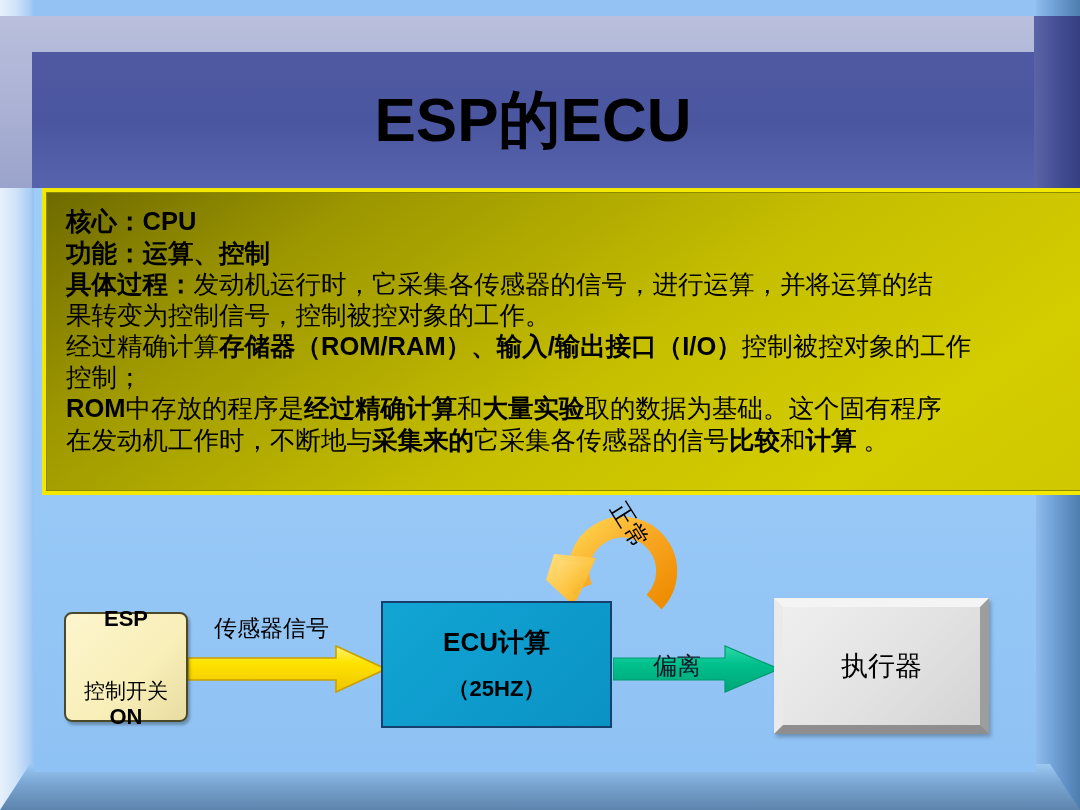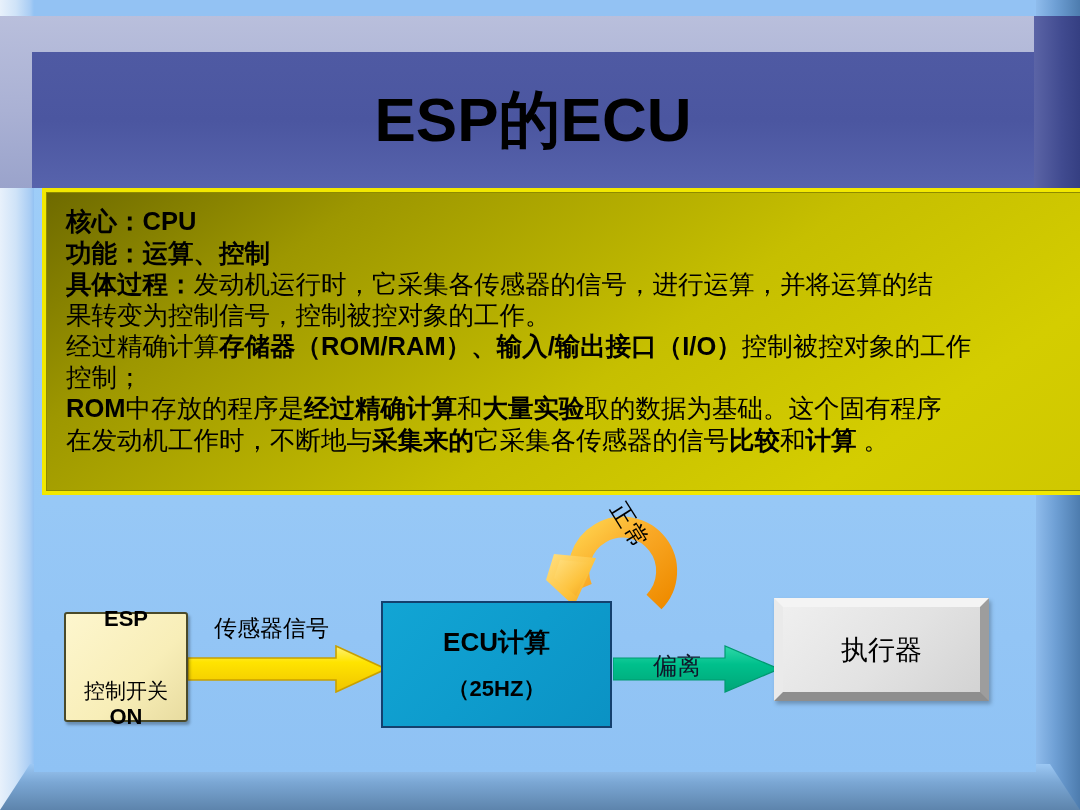--- a/index.html
+++ b/index.html
@@ -121,21 +121,21 @@
   }
   .info-line b { font-family: "Liberation Sans", "DejaVu Sans", sans-serif; font-weight: bold; }
 
   
   .esp-box {
     position: absolute;
     left: 64px; top: 612px;
     width: 124px; height: 110px;
     box-sizing: border-box;
     border: 2px solid #4a4a2a;
-    border-radius: 3px;
+    border-radius: 8px;
     background: linear-gradient(135deg, #fdf6ce 0%, #f8eeb8 60%, #e8dca0 100%);
     box-shadow: 2px 3px 3px rgba(0,0,0,0.28);
     z-index: 10;
     display: flex;
     flex-direction: column;
     align-items: center;
     justify-content: center;
     line-height: 25px;
   }
   .esp-l1 { font-size: 22px; font-weight: bold; color: #000; font-family: "Liberation Sans", sans-serif; }
@@ -187,21 +187,21 @@
     left: 653px; top: 650px;
     font-size: 24px;
     color: #0f172a;
     font-family: "Liberation Serif", "DejaVu Serif", serif;
     z-index: 13;
   }
 
   .actuator-box {
     position: absolute;
     left: 774px; top: 598px;
-    width: 215px; height: 103px;
+    width: 215px; height: 136px;
     box-sizing: border-box;
     z-index: 12;
     background: #d9d9d9;
     border-top: 9px solid #f4f4f4;
     border-left: 9px solid #eaeaea;
     border-right: 9px solid #9d9d9d;
     border-bottom: 9px solid #8e8e8e;
     box-shadow: 2px 3px 4px rgba(0,0,0,0.25);
     display: flex;
     align-items: center;

